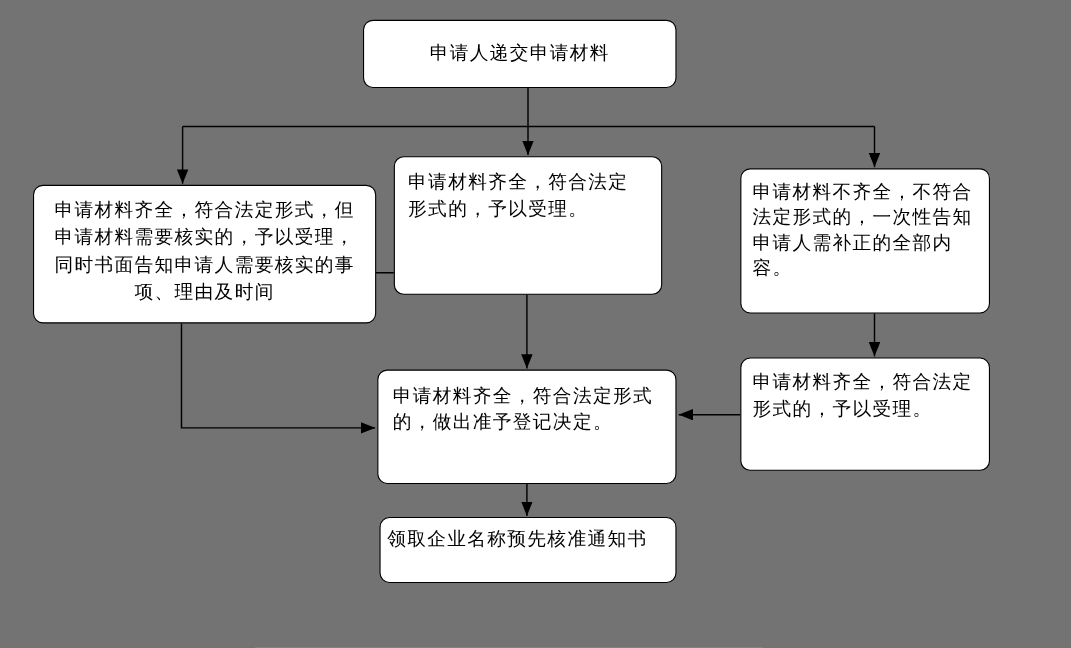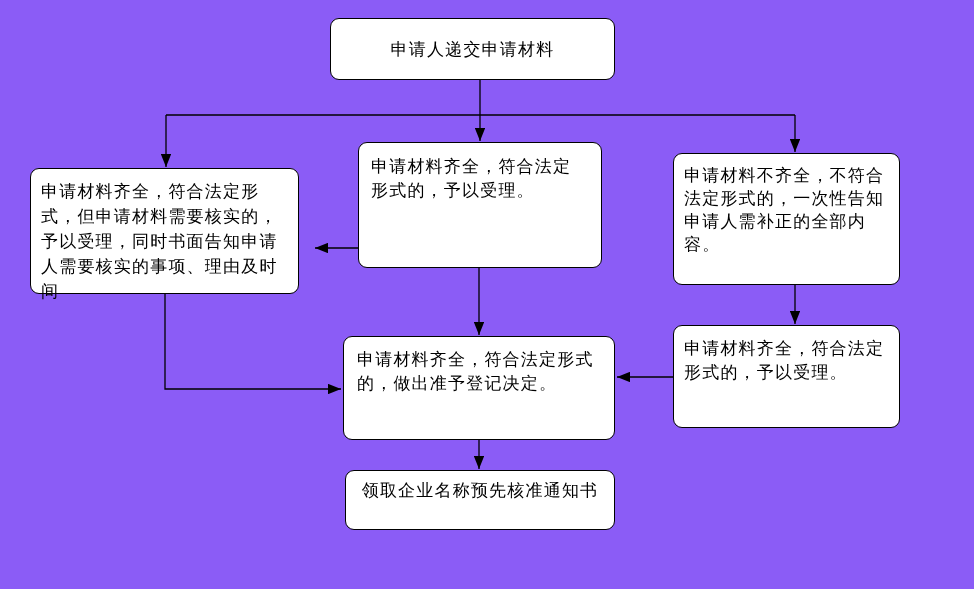--- a/index.html
+++ b/index.html
@@ -4,21 +4,21 @@
 <style>
   html, body {
     margin: 0;
     padding: 0;
     background: #ffffff;
   }
   .canvas {
     position: relative;
     width: 974px;
     height: 589px;
-    background: #8b5cf6;
+    background: #737373;
     font-family: "DejaVu Sans", "Liberation Sans", sans-serif;
     color: #000000;
     overflow: hidden;
   }
   .connectors {
     position: absolute;
     left: 0;
     top: 0;
     width: 974px;
     height: 589px;
@@ -35,42 +35,43 @@
     letter-spacing: 1.2px;
     text-align: left;
     word-break: break-all;
   }
   .node-submit {
     left: 330px; top: 18px; width: 285px; height: 62px;
     display: flex; align-items: center; justify-content: center;
     text-align: center; line-height: 22px;
   }
   .node-verify {
-    left: 30px; top: 168px; width: 269px; height: 126px;
+    left: 30px; top: 168px; width: 312px; height: 126px;
     padding: 10px 10px;
+    text-align: center;
   }
   .node-accept-center {
     left: 358px; top: 142px; width: 244px; height: 126px;
     padding: 11px 12px; line-height: 24px;
   }
   .node-incomplete {
     left: 673px; top: 153px; width: 227px; height: 132px;
     padding: 10px 10px; line-height: 23px;
   }
   .node-accept-right {
     left: 673px; top: 325px; width: 227px; height: 103px;
     padding: 10px 10px; line-height: 24px;
   }
   .node-decision {
     left: 343px; top: 336px; width: 272px; height: 104px;
     padding: 11px 13px; line-height: 24px; font-family: Liberation Serif, serif;
   }
   .node-receive {
     left: 345px; top: 470px; width: 270px; height: 60px;
-    padding: 7px 6px; text-align: center; line-height: 24px;
+    padding: 7px 6px; line-height: 24px;
   }
 </style>
 </head>
 <body>
 
 <div class="canvas">
 
   <svg class="connectors" width="974" height="589" viewBox="0 0 974 589" xmlns="http://www.w3.org/2000/svg">
     <defs>
       <marker id="arrow" viewBox="0 0 10 8" refX="10" refY="4" markerWidth="10" markerHeight="8" orient="auto">

